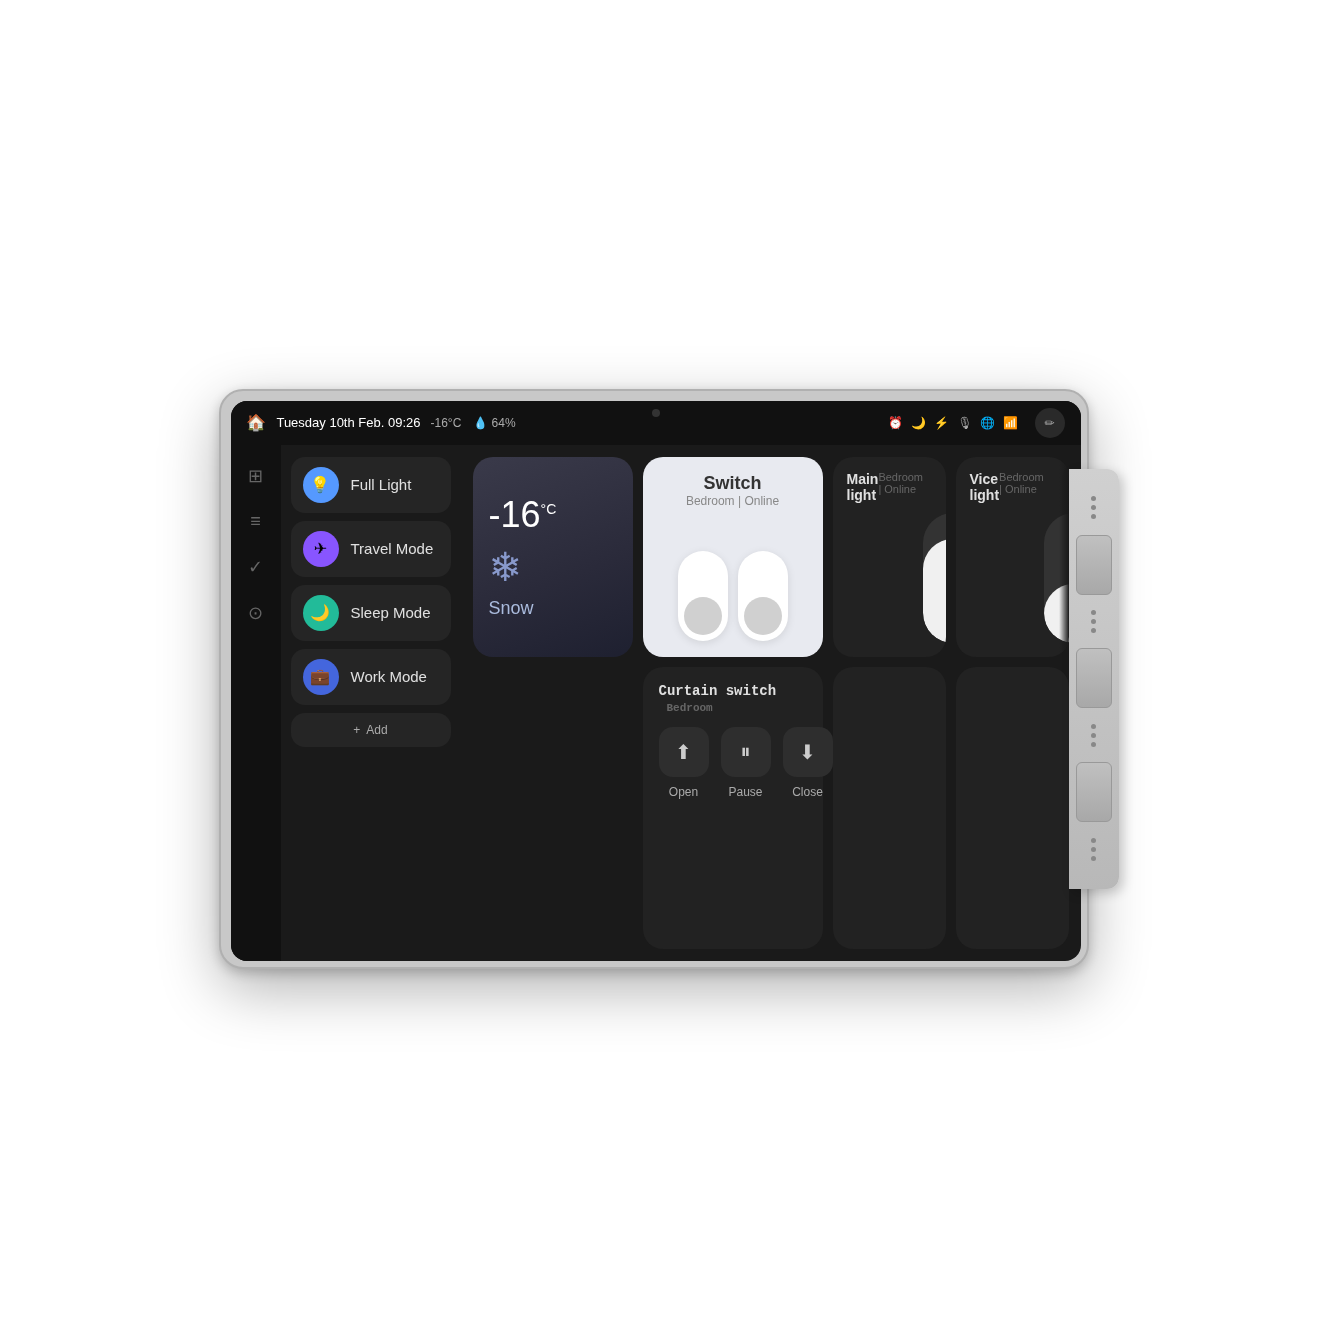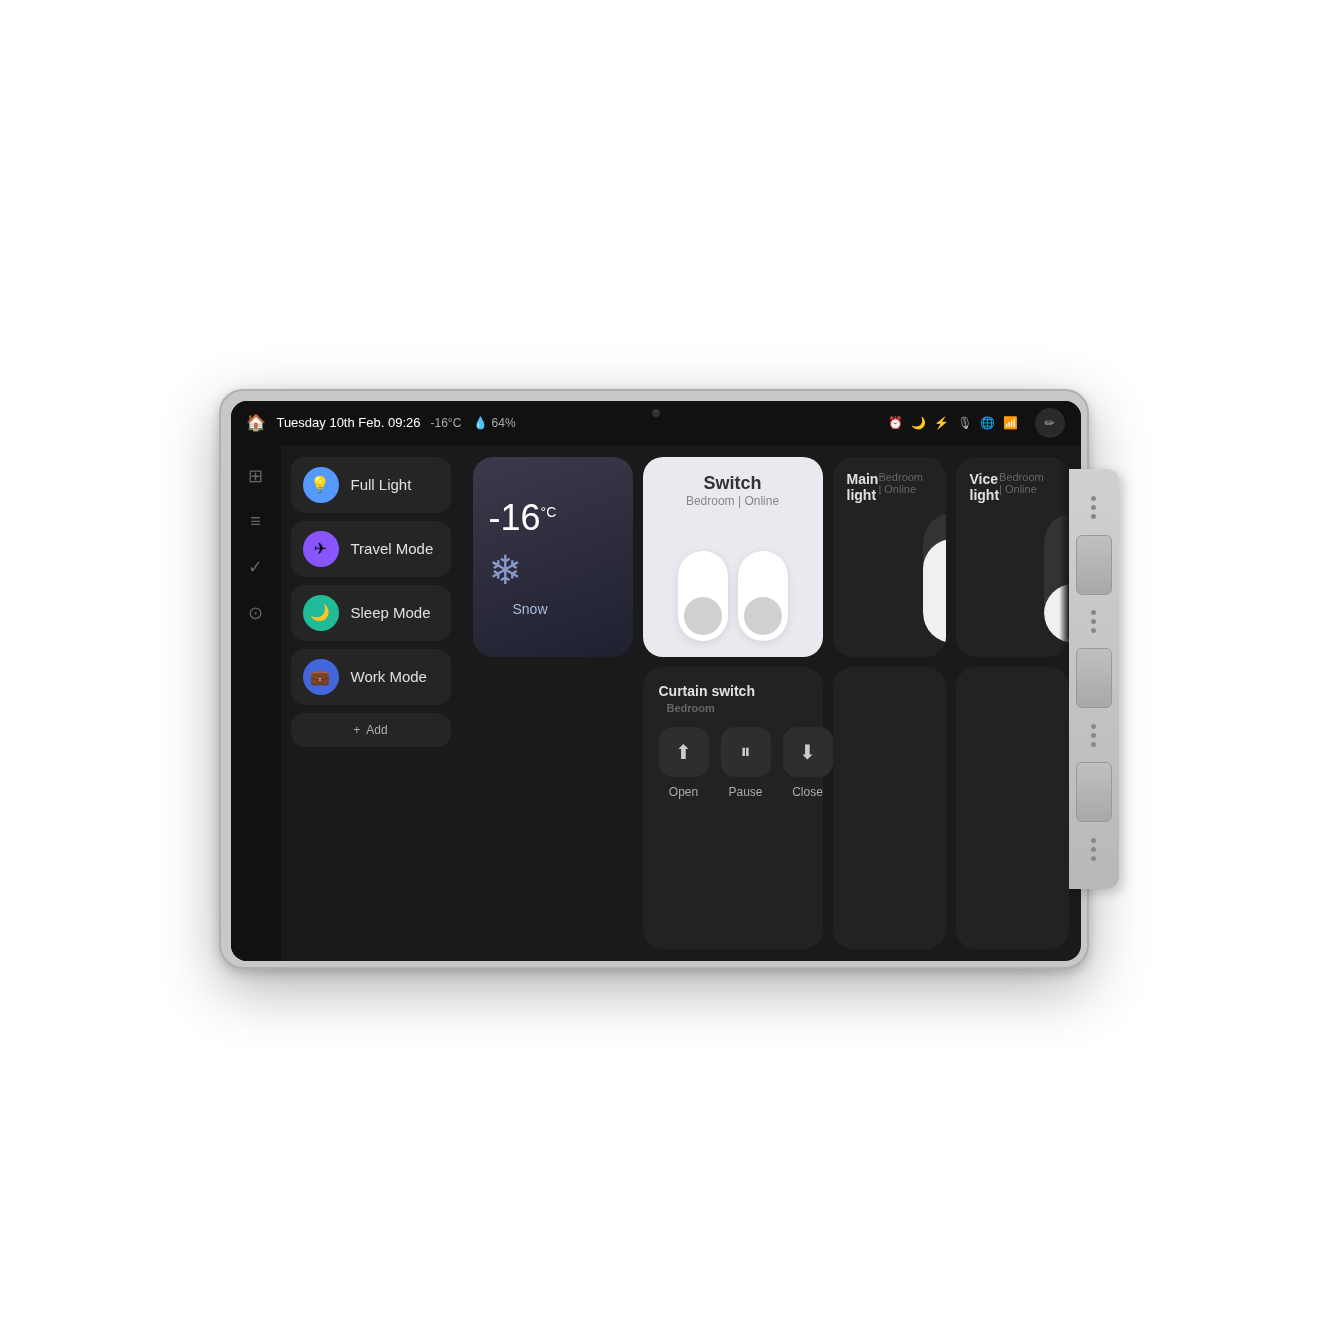--- a/index.html
+++ b/index.html
@@ -260,22 +260,21 @@
     }
 
     .snowflake {
       color: #8899cc;
       font-size: 40px;
       margin: 8px 0;
     }
 
     .weather-desc {
       color: #aabbdd;
-      font-size: 14px;
-      margin-left: 24px;
+      font-size: 18px;
     }
 
     
     .switch-card {
       background: #e8eaf0;
       border-radius: 20px;
       padding: 16px;
       display: flex;
       flex-direction: column;
       align-items: center;
@@ -376,20 +375,21 @@
       grid-row: 2;
       background: #222;
       border-radius: 20px;
       padding: 16px;
     }
 
     .curtain-title {
       color: #e0e0e0;
       font-size: 14px;
       font-weight: 600;
+      font-family: Liberation Mono, monospace;
     }
 
     .curtain-buttons {
       display: flex;
       gap: 12px;
       justify-content: space-around;
       margin-top: 12px;
     }
 
     .curtain-btn {

